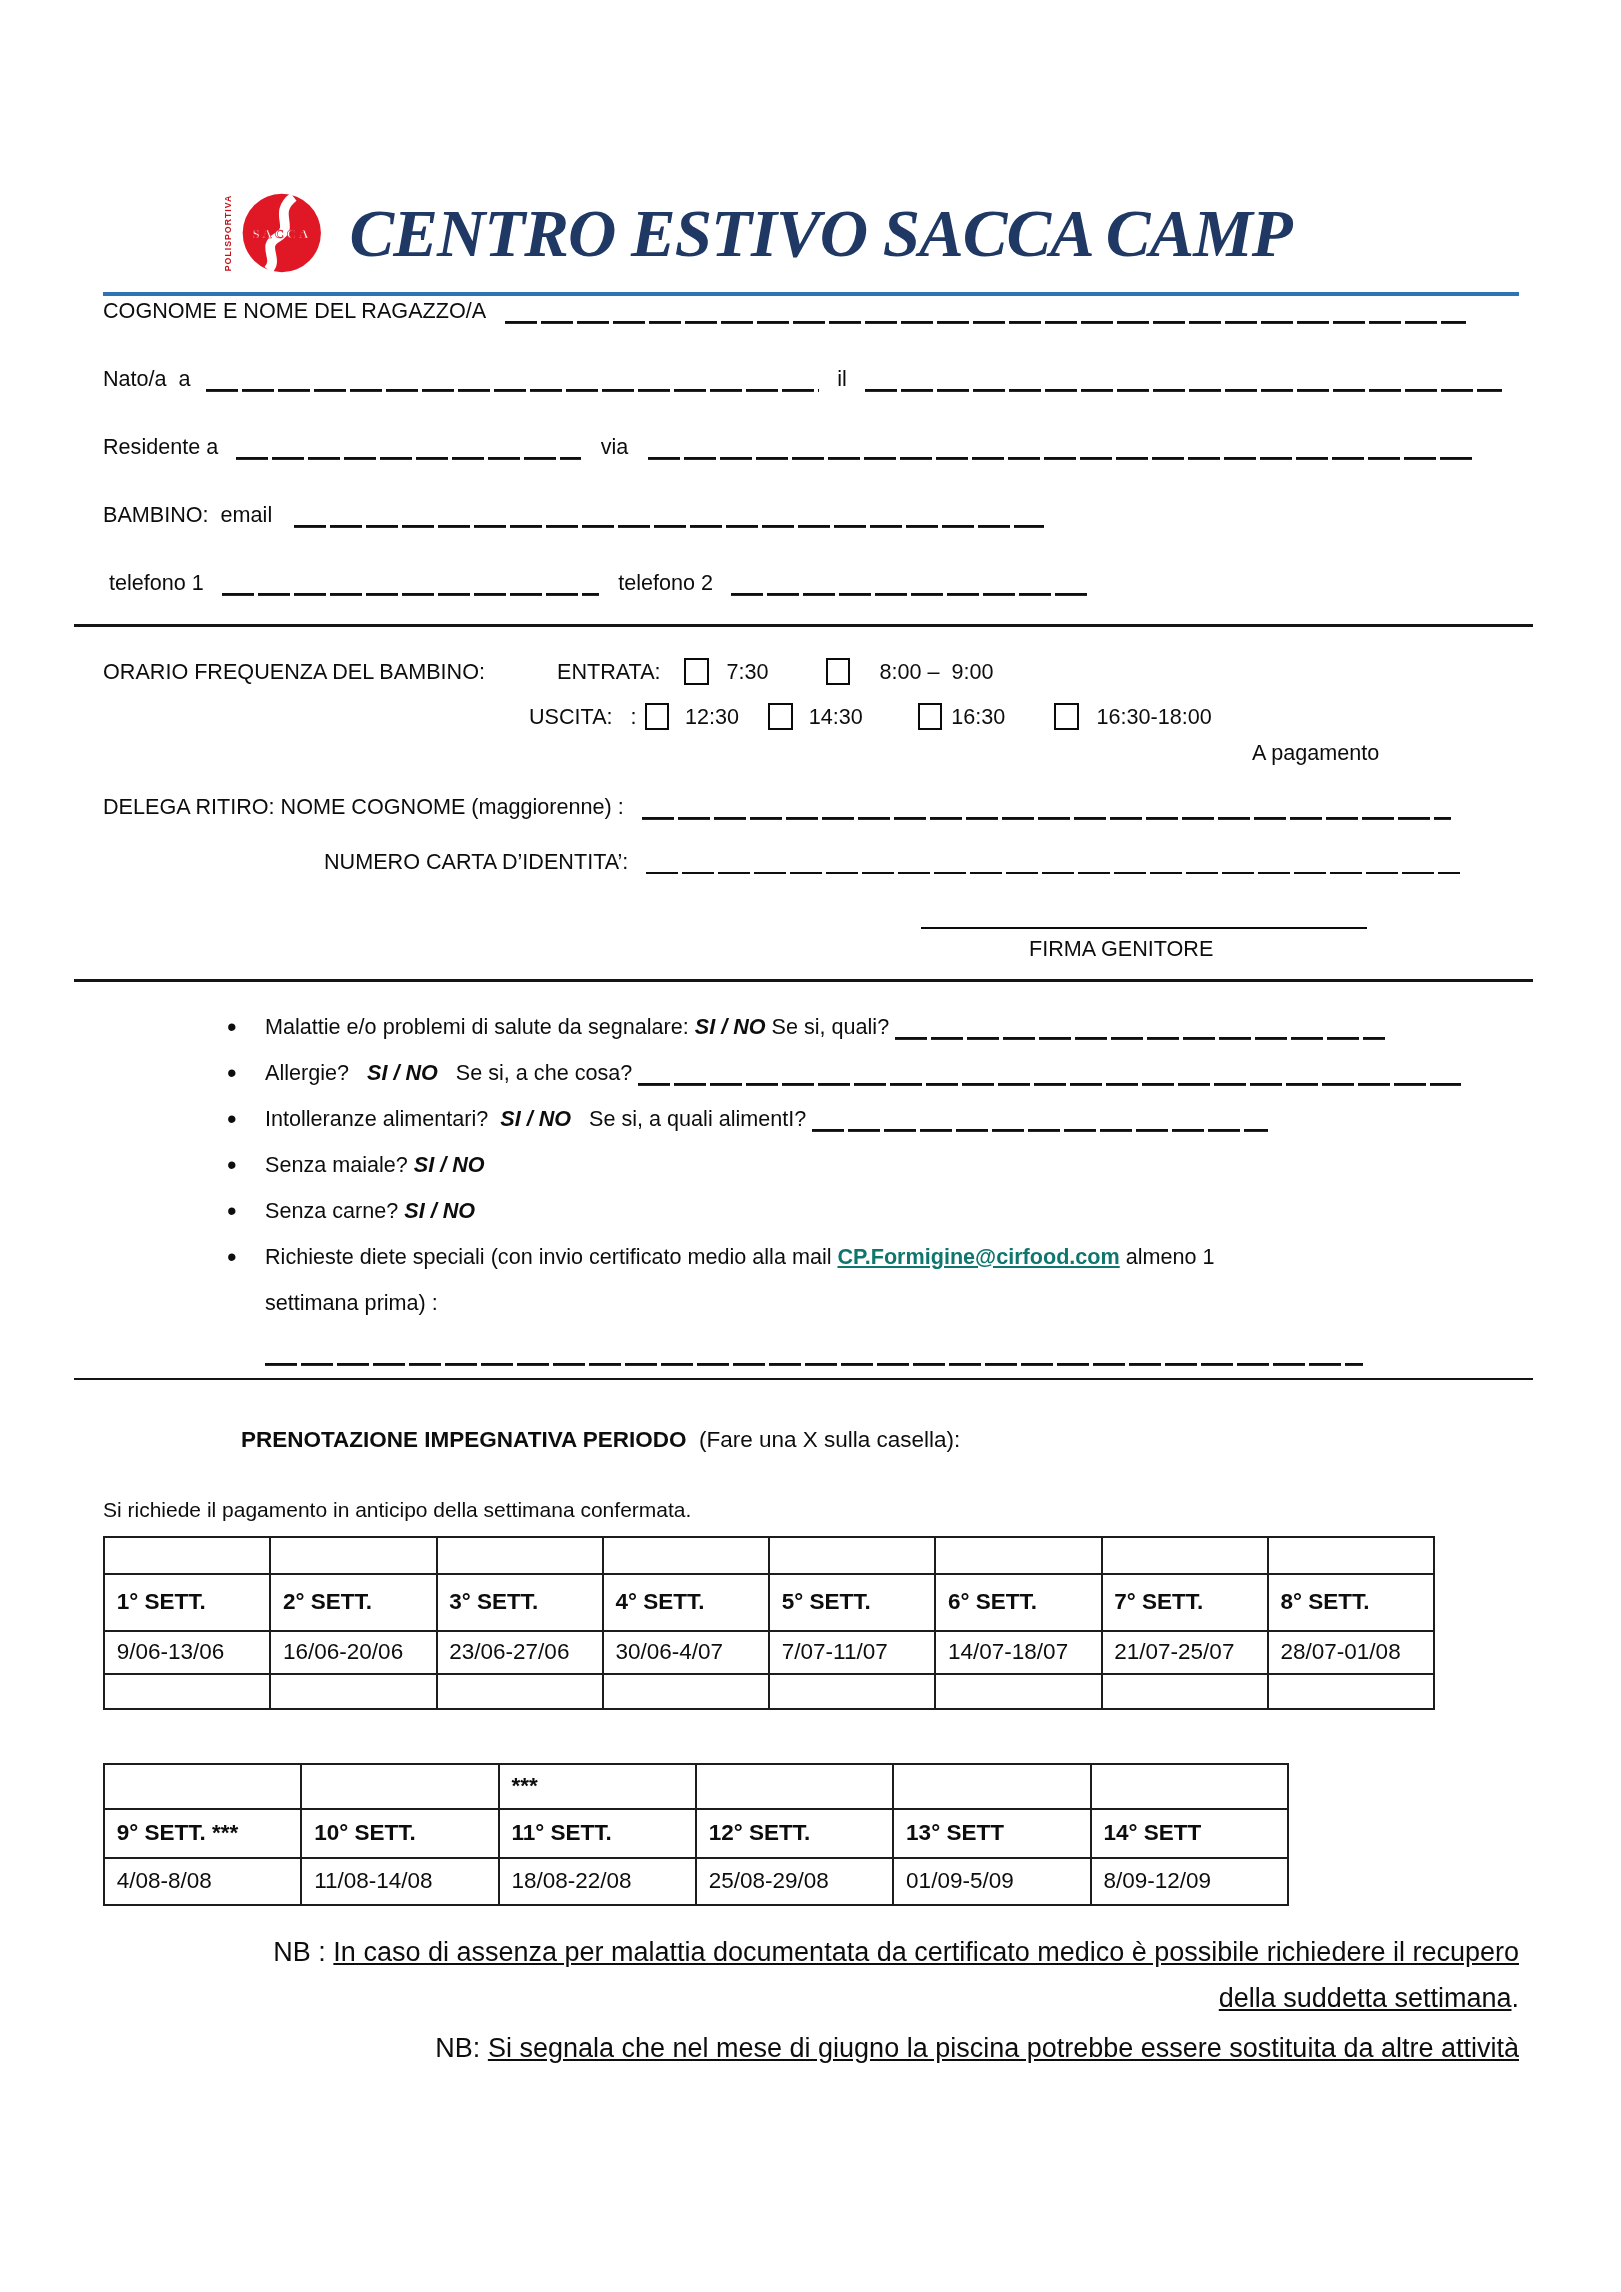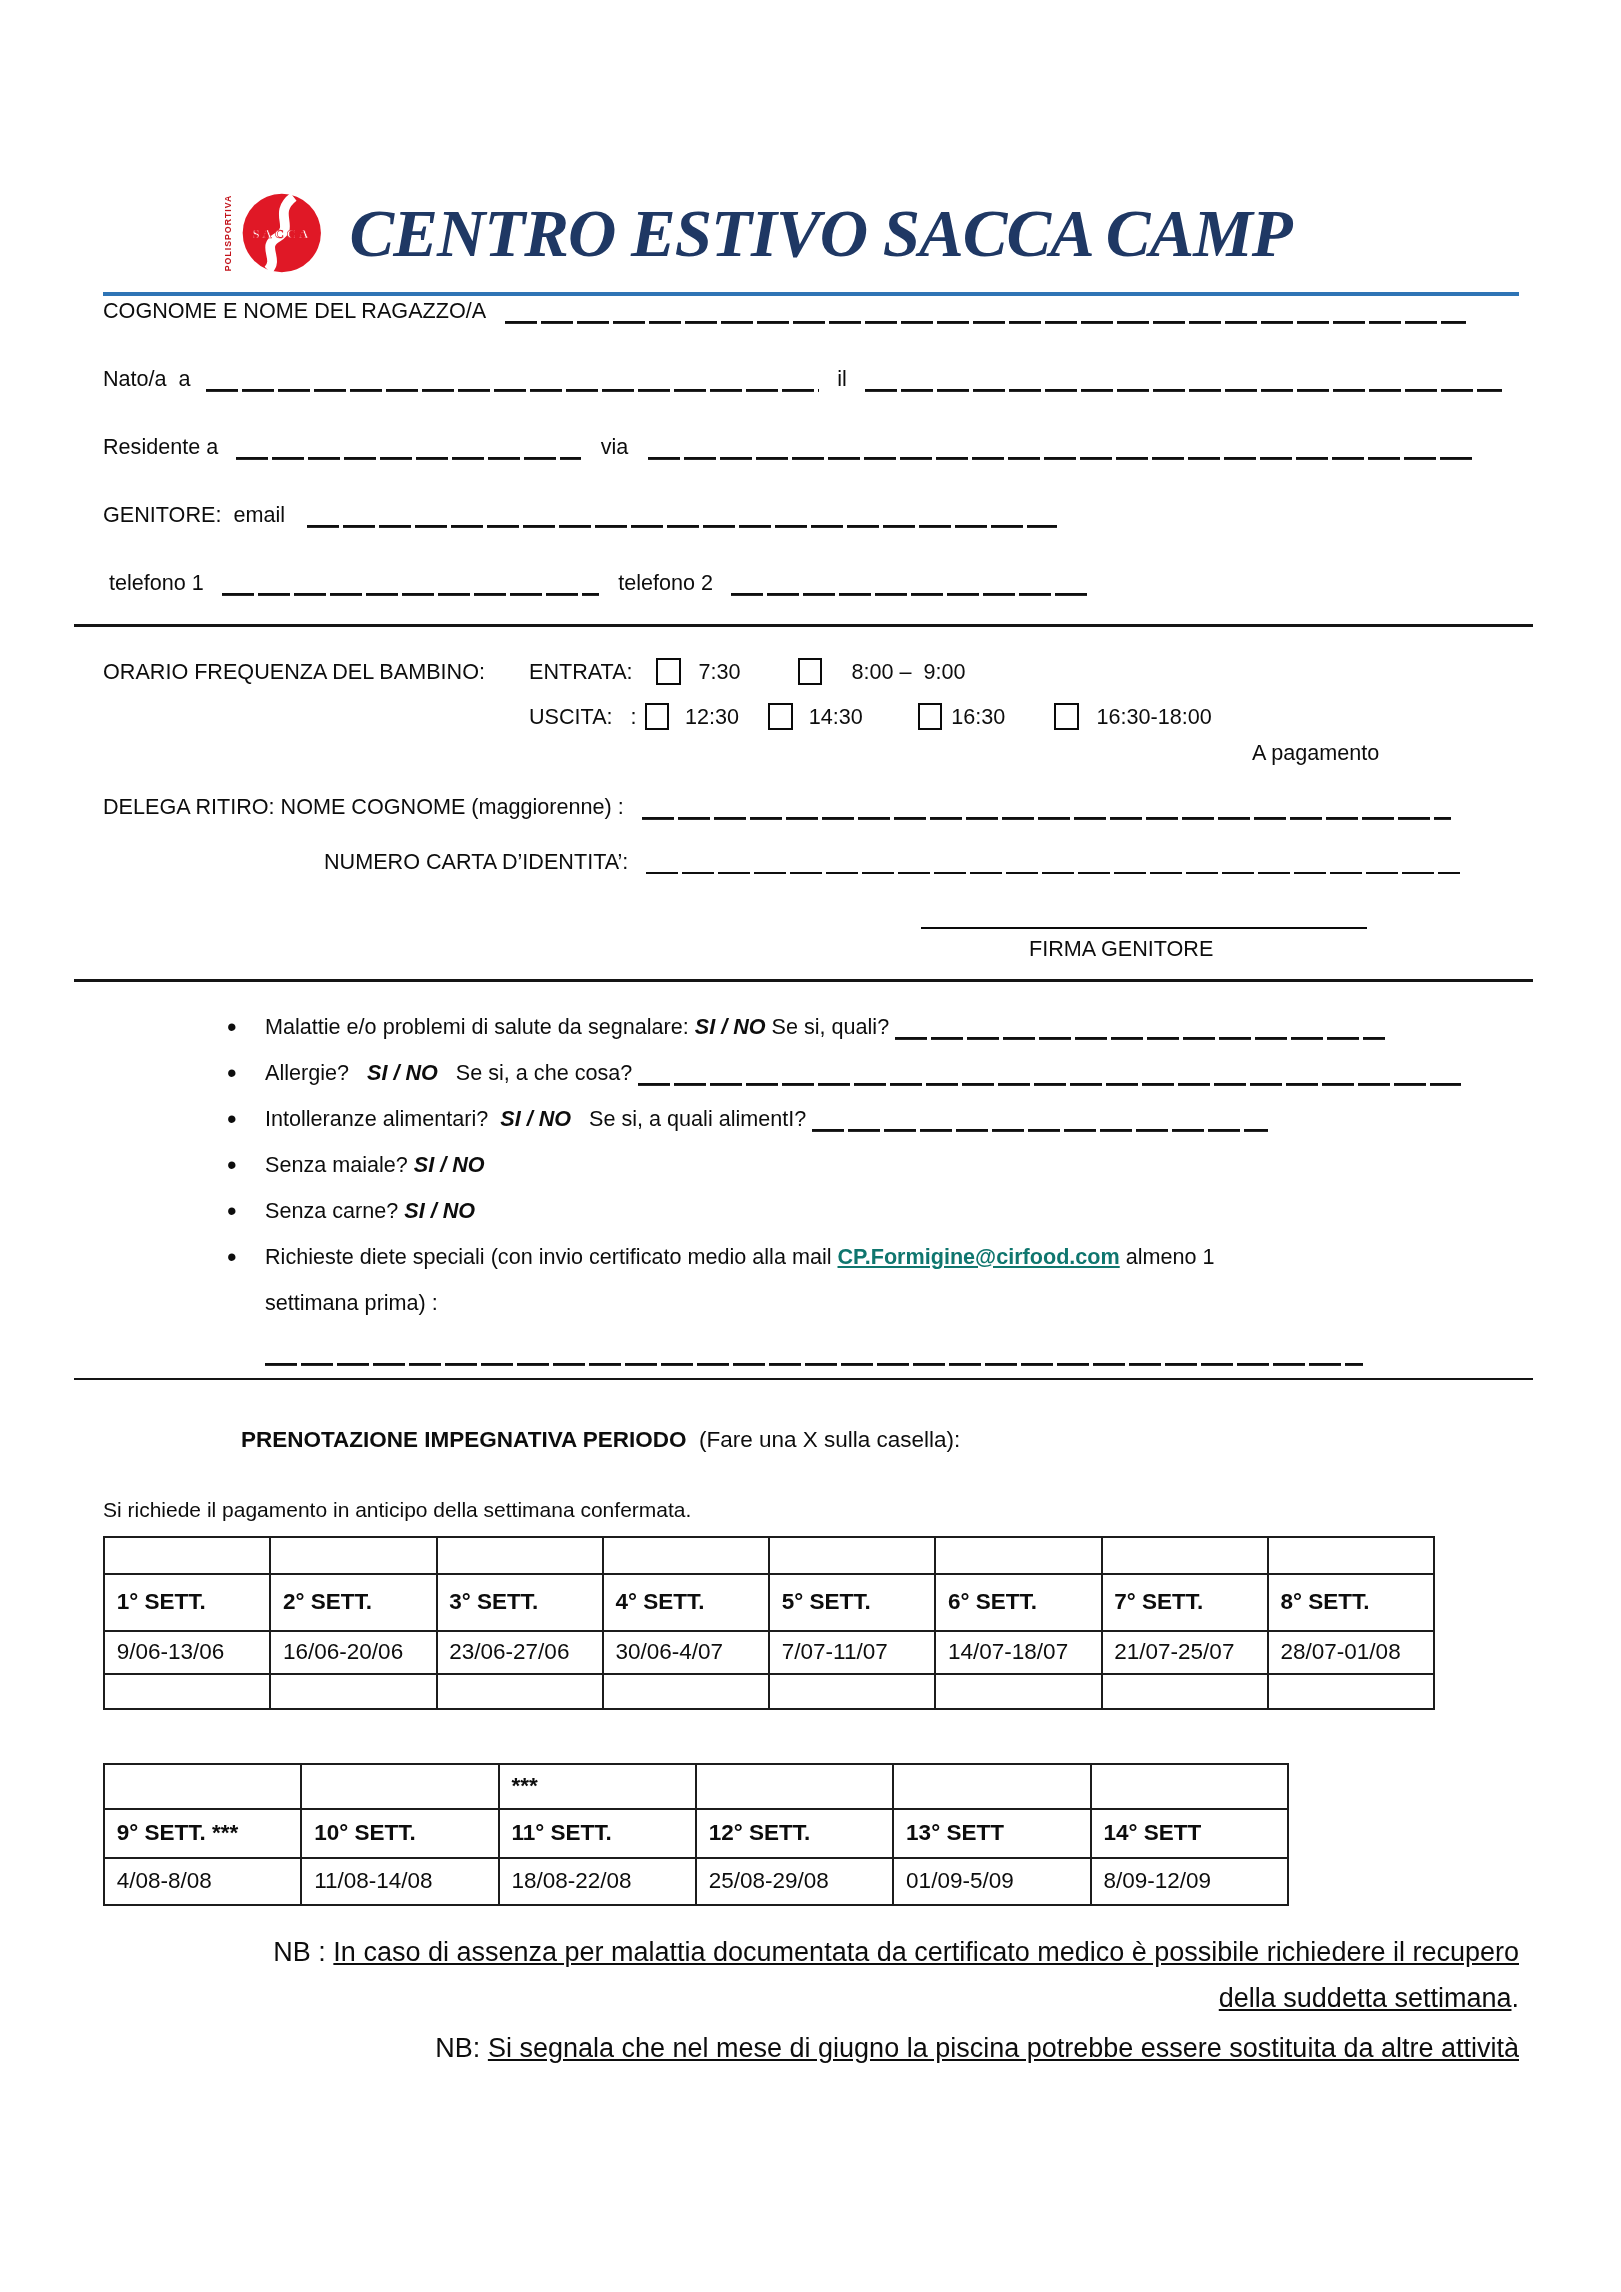--- a/index.html
+++ b/index.html
@@ -38,21 +38,21 @@
     border:2.9px solid #0a0a0a;vertical-align:-5.9px;box-sizing:border-box;background:#fff;
   }
   .b{font-weight:bold;}
   .bi{font-weight:bold;font-style:italic;}
   .opt{white-space:pre;}
   
   .r-cognome{}
   .r-nato,.r-residente,.r-recapiti,.r-telefono{margin-top:39px;}
   .hr1{margin-top:27.4px;}
   
-  .orario-row{margin-top:29px;line-height:31px;display:flex;}
+  .orario-row{margin-top:29px;line-height:31px;display:flex;gap:28px;}
   .orario-lbl{flex:none;width:426px;}
   .uscita-row{margin-top:13.7px;margin-left:426px;line-height:31px;white-space:nowrap;}
   .pagamento-row{margin-top:5.9px;margin-left:1149px;line-height:29px;}
   .r-delega{margin-top:25.5px;}
   .r-numero{margin-top:25.5px;margin-left:221px;}
   .sig-line{margin-top:51px;margin-left:818px;width:446px;height:0;border-bottom:2.9px solid #0a0a0a;}
   .sig-label{margin-top:5.9px;margin-left:926px;line-height:29px;}
   .hr2{margin-top:15.7px;}
   
   .note-title{margin-top:15.7px;line-height:29px;}
@@ -115,21 +115,21 @@
   </div>
 
   <div class="frow r-residente">
     <span class="lbl">Residente a</span>
     <span class="blank" style="width:345px;margin-left:11.8px;"></span>
     <span class="lbl" style="margin-left:13.7px;">via</span>
     <span class="blank" style="width:828px;margin-left:13.7px;"></span>
   </div>
 
   <div class="frow r-recapiti">
-    <span class="lbl">GENITORE:  email</span>
+    <span class="lbl">BAMBINO:  email</span>
     <span class="blank" style="width:750px;margin-left:15.7px;"></span>
   </div>
 
   <div class="frow r-telefono" style="padding-left:5.9px;">
     <span class="lbl">telefono 1</span>
     <span class="blank" style="width:377px;margin-left:11.8px;"></span>
     <span class="lbl" style="margin-left:13.7px;">telefono 2</span>
     <span class="blank" style="width:358px;margin-left:11.8px;"></span>
   </div>
 

